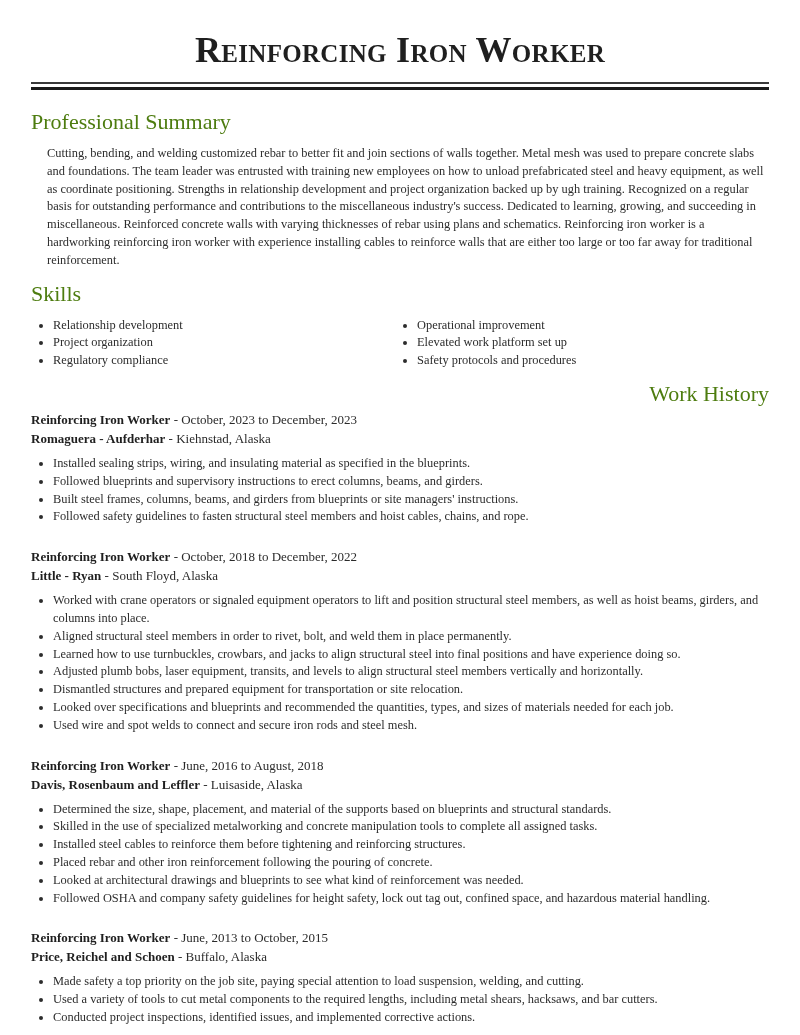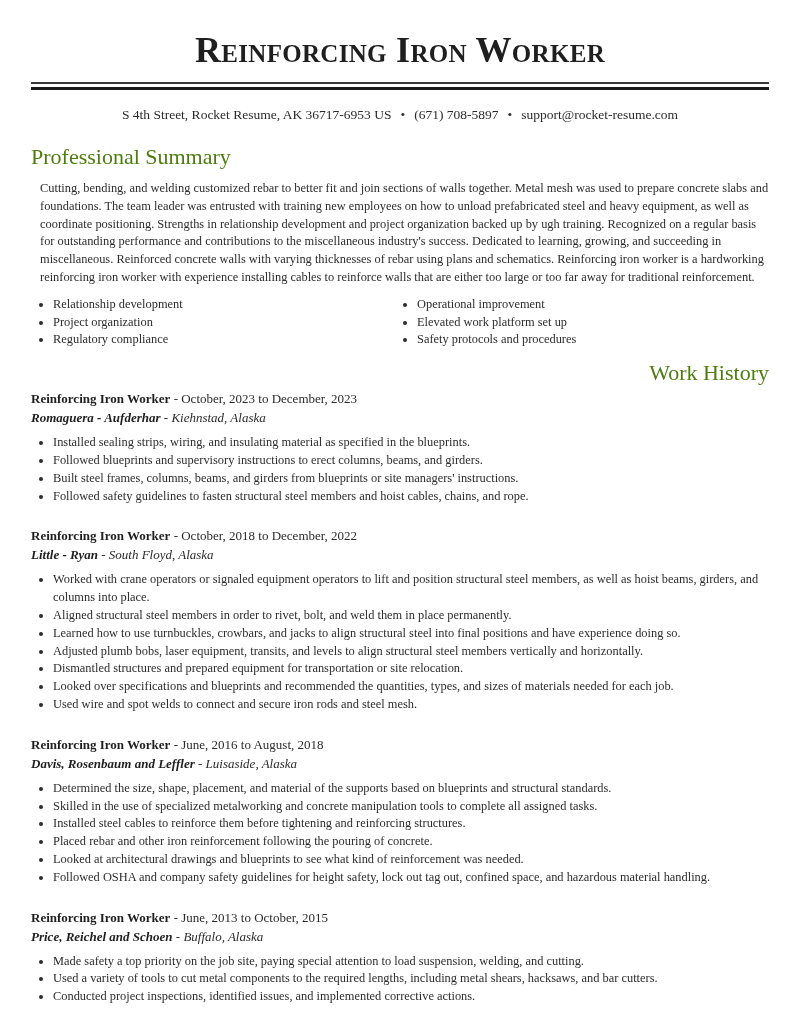--- a/index.html
+++ b/index.html
@@ -24,51 +24,49 @@
     text-align: center; font-size: 13.5px; color: #2a2a2a;
     margin-top: 15px; line-height: 20px;
   }
   .contact .sep { margin: 0 9px; }
   h2.section {
     font-weight: normal; font-size: 22px; color: #4d7c0f;
     margin: 0; line-height: 28px;
   }
   .summary-h { margin-top: 18px !important; }
   .summary {
-    font-size: 12.4px; line-height: 17.8px; margin: 9px 0 0 9px; color: #2c2c2c;
+    font-size: 12.4px; line-height: 17.8px; margin: 9px 0 0 16px; color: #2c2c2c;
   }
   .skills-h { margin-top: 10px !important; }
   .skills { display: flex; margin-top: 9px; }
   .skills ul { margin: 0; padding-left: 22px; width: 342px; }
   .skills ul + ul { padding-left: 22px; }
   li { font-size: 12.4px; line-height: 17.8px; color: #2c2c2c; }
   .work-h { margin-top: 10px !important; text-align: right; }
   .job { margin-top: 2px; }
   .job + .job { margin-top: 21px; }
   .job-title { font-size: 13px; line-height: 19px; }
   .job-title b { font-weight: bold; color: #1f1f1f; }
-  .job-company { font-size: 13px; line-height: 20px; font-style: italic; }
+  .job-company { font-size: 13px; line-height: 20px; }
   .job-company b { font-weight: bold; color: #1f1f1f; }
   .job ul { margin: 6px 0 0 0; padding-left: 22px; }
 </style>
 </head>
 <body>
 
 <div class="page">
   <h1 class="name">Reinforcing Iron Worker</h1>
   <div class="rule-thin"></div>
   <div class="rule-thick"></div>
 
-  <div class="contact">
-    <span>S 4th Street, Rocket Resume, AK 36717-6953 US</span><span class="sep">•</span><span>(671) 708-5897</span><span class="sep">•</span><span>support@rocket-resume.com</span>
-  </div>
 
   <h2 class="section summary-h">Professional Summary</h2>
   <p class="summary">Cutting, bending, and welding customized rebar to better fit and join sections of walls together. Metal mesh was used to prepare concrete slabs and foundations. The team leader was entrusted with training new employees on how to unload prefabricated steel and heavy equipment, as well as coordinate positioning. Strengths in relationship development and project organization backed up by ugh training. Recognized on a regular basis for outstanding performance and contributions to the miscellaneous industry's success. Dedicated to learning, growing, and succeeding in miscellaneous. Reinforced concrete walls with varying thicknesses of rebar using plans and schematics. Reinforcing iron worker is a hardworking reinforcing iron worker with experience installing cables to reinforce walls that are either too large or too far away for traditional reinforcement.</p>
 
+  <h2 class="section skills-h">Skills</h2>
   <div class="skills">
     <ul>
       <li>Relationship development</li>
       <li>Project organization</li>
       <li>Regulatory compliance</li>
     </ul>
     <ul>
       <li>Operational improvement</li>
       <li>Elevated work platform set up</li>
       <li>Safety protocols and procedures</li>

